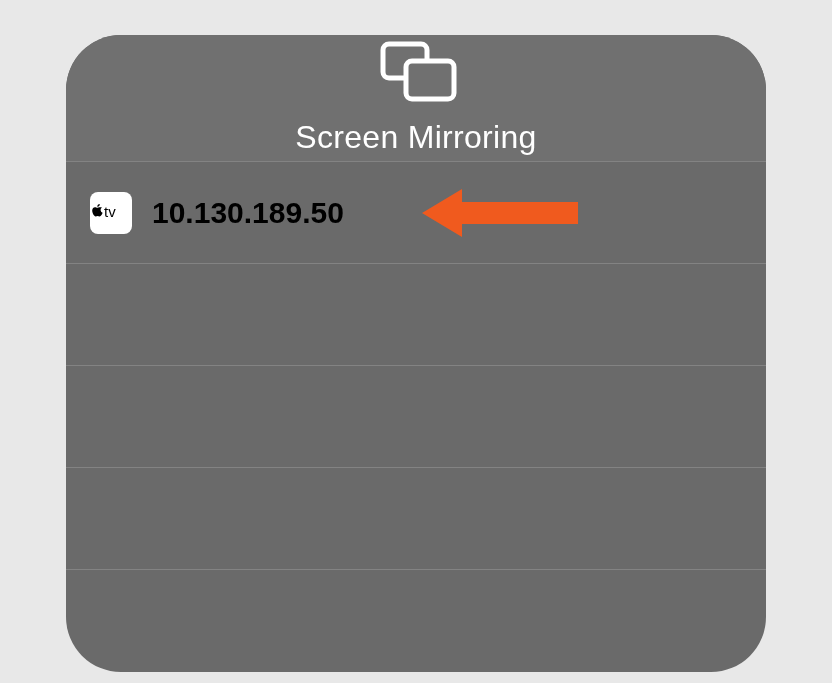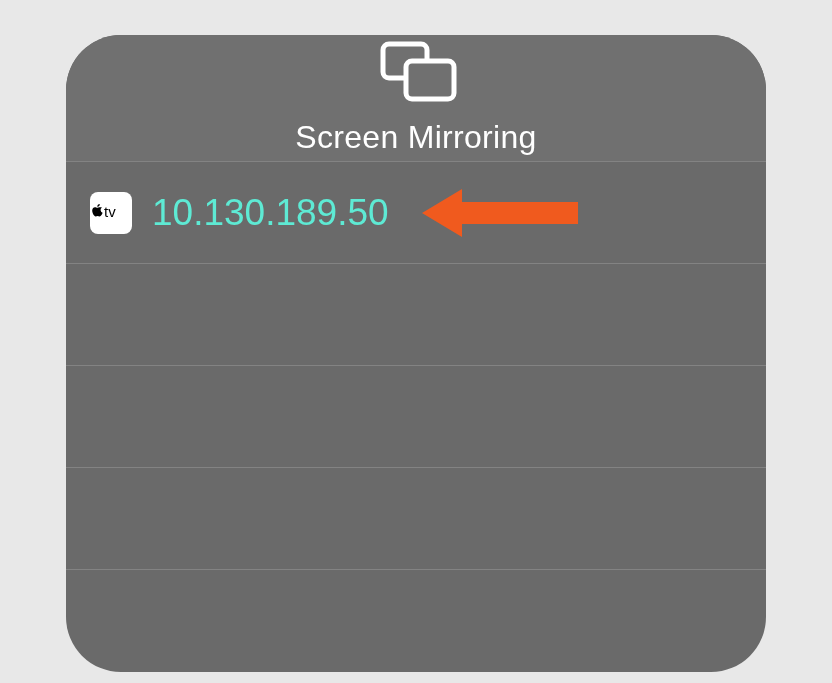--- a/index.html
+++ b/index.html
@@ -88,23 +88,23 @@
       align-items: center;
       margin-right: 20px;
       flex-shrink: 0;
     }
     
     .appletv-icon svg {
       display: block;
     }
     
     .device-label {
-      color: #5eead4;
-      font-size: 37px;
-      font-weight: 400;
+      color: #000000;
+      font-size: 30px;
+      font-weight: 700;
     }
     
     .arrow-annotation {
       position: absolute;
       left: 356px;
       top: 50%;
       transform: translateY(-50%);
       pointer-events: none;
     }
     

